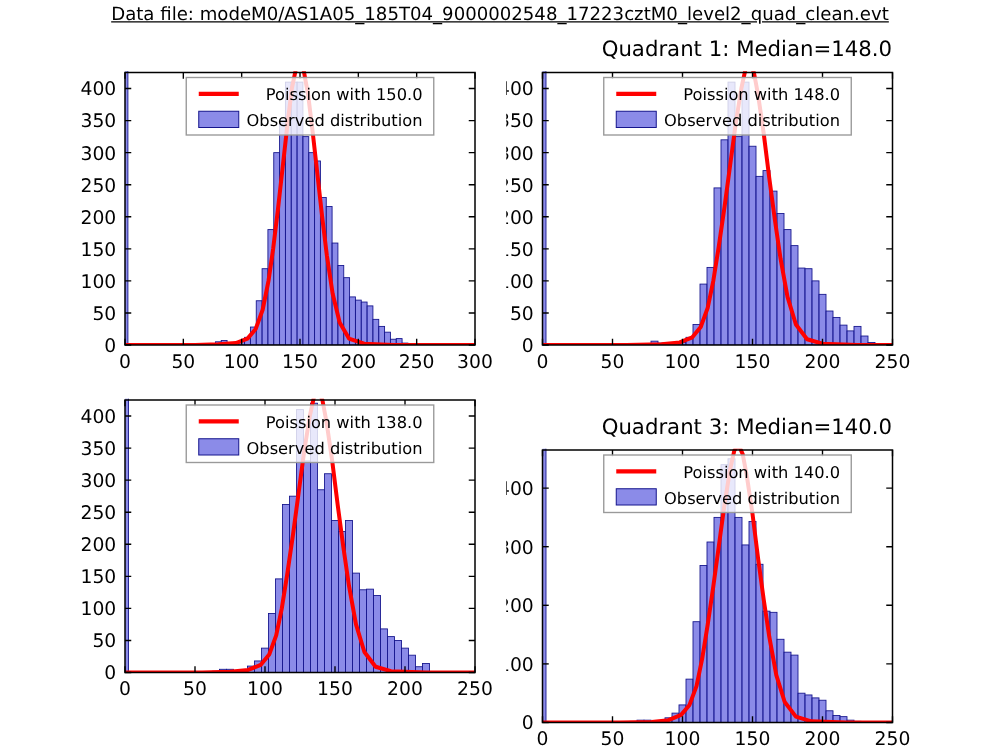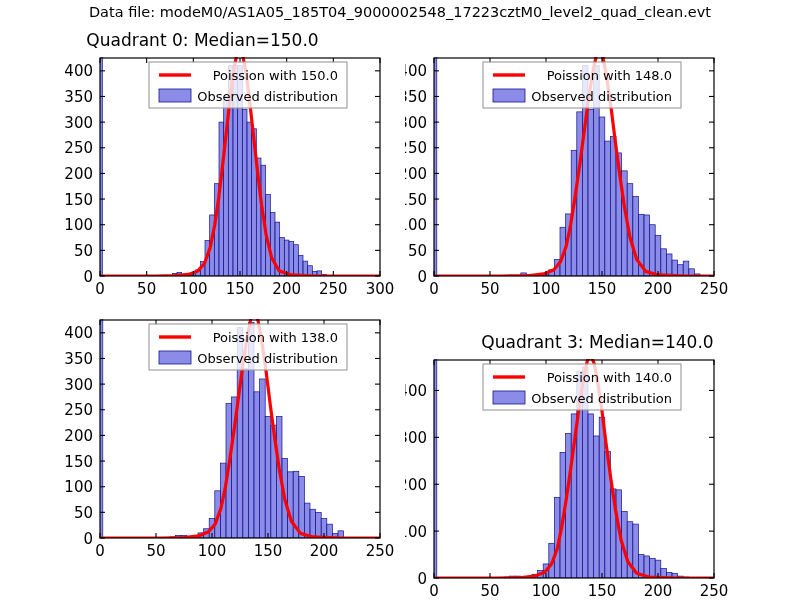--- a/index.html
+++ b/index.html
@@ -18,20 +18,21 @@
   #suptitle {
     position: absolute;
     left: 0;
     top: 4px;
     width: 800px;
     text-align: center;
     font-size: 14.5px;
     color: #000000;
     font-family: "DejaVu Sans", sans-serif;
     white-space: nowrap;
+    text-decoration: underline;
   }
   .subplot {
     position: absolute;
   }
   .subplot-title {
     position: absolute;
     left: 0;
     width: 100%;
     text-align: center;
     font-size: 17px;
@@ -88,21 +89,20 @@
     stroke-width: 0.8;
   }
 </style>
 </head>
 <body>
 
 <div id="figure">
   <div id="suptitle">Data file: modeM0/AS1A05_185T04_9000002548_17223cztM0_level2_quad_clean.evt</div>
   <div id="subplots-host">
       <div class="subplot" style="left: 10px; top: 30px; width: 385px; height: 268px;">
-        <div class="subplot-title" style="top: 0px;">Quadrant 0: Median=150.0</div>
         <svg width="385" height="268">
           <defs>
             <clipPath id="clip-quadrant-0">
               <rect x="90" y="27" width="280" height="219"></rect>
             </clipPath>
           </defs>
           <g clip-path="url(#clip-quadrant-0)">
             <rect x="87.66666666666667" y="-37.400000000000034" width="4.666666666666657" height="283.40000000000003" class="bar"></rect>
             <rect x="153" y="245.48705882352942" width="4.666666666666686" height="0.5129411764705765" class="bar"></rect>
             <rect x="157.66666666666669" y="245.48705882352942" width="4.666666666666657" height="0.5129411764705765" class="bar"></rect>
@@ -195,20 +195,21 @@
           <g>
             <rect x="139" y="32" width="198" height="46" class="legend-box"></rect>
             <line x1="149" y1="45" x2="181" y2="45" class="legend-line"></line>
             <text x="328" y="50" class="legend-label" text-anchor="end">Poission with 150.0</text>
             <rect x="149" y="59" width="32" height="13" class="legend-patch"></rect>
             <text x="328" y="71" class="legend-label" text-anchor="end">Observed distribution</text>
           </g>
         </svg>
       </div>
       <div class="subplot" style="left: 405px; top: 30px; width: 385px; height: 268px;">
+        <div class="subplot-title" style="top: 0px;">Quadrant 1: Median=148.0</div>
         <svg width="385" height="268">
           <defs>
             <clipPath id="clip-quadrant-1">
               <rect x="29" y="27" width="280" height="219"></rect>
             </clipPath>
           </defs>
           <g clip-path="url(#clip-quadrant-1)">
             <rect x="26.2" y="-37.400000000000034" width="5.600000000000001" height="283.40000000000003" class="bar"></rect>
             <rect x="110.19999999999999" y="245.48705882352942" width="5.6000000000000085" height="0.5129411764705765" class="bar"></rect>
             <rect x="115.8" y="242.92235294117648" width="5.6000000000000085" height="3.0776470588235156" class="bar"></rect>

